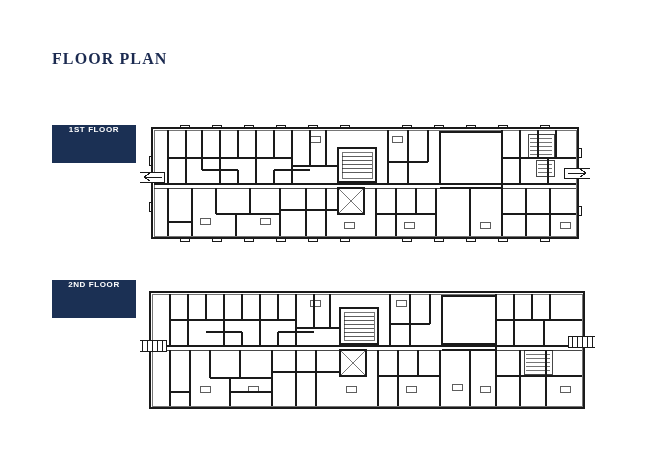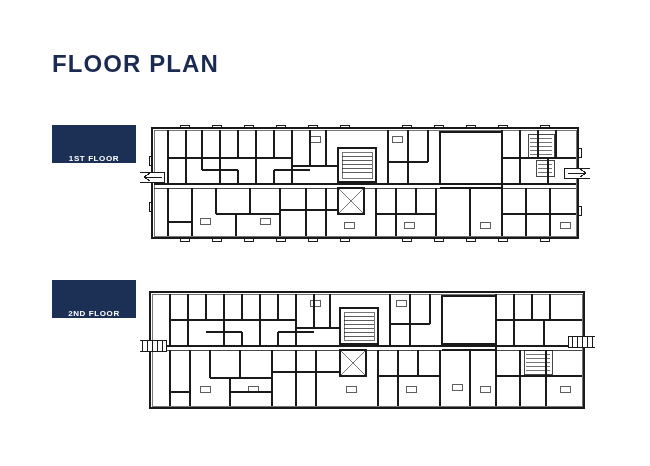--- a/index.html
+++ b/index.html
@@ -18,37 +18,37 @@
     position: absolute;
     left: 0; top: 0;
     width: 650px;
     height: 466px;
     background: #ffffff;
   }
   .page-title {
     position: absolute;
     left: 52px;
     top: 50px;
-    font-size: 24px;
+    font-size: 16px;
     font-weight: bold;
     letter-spacing: 1.1px;
     color: #1b2a50;
-    font-family: Liberation Sans, sans-serif;
+    font-family: Liberation Serif, serif;
   }
   .floor-tag {
     position: absolute;
     width: 84px;
     height: 38px;
     background: #1b3054;
     color: #ffffff;
     font-size: 8px;
     font-weight: bold;
     letter-spacing: 0.6px;
     display: flex;
-    align-items: flex-end;
+    align-items: flex-start;
     justify-content: center;
     z-index: 5;
   }
   #tag-1 { left: 52px; top: 125px; }
   #tag-2 { left: 52px; top: 280px; }
 
   .plan {
     position: absolute;
     overflow: hidden;
   }

